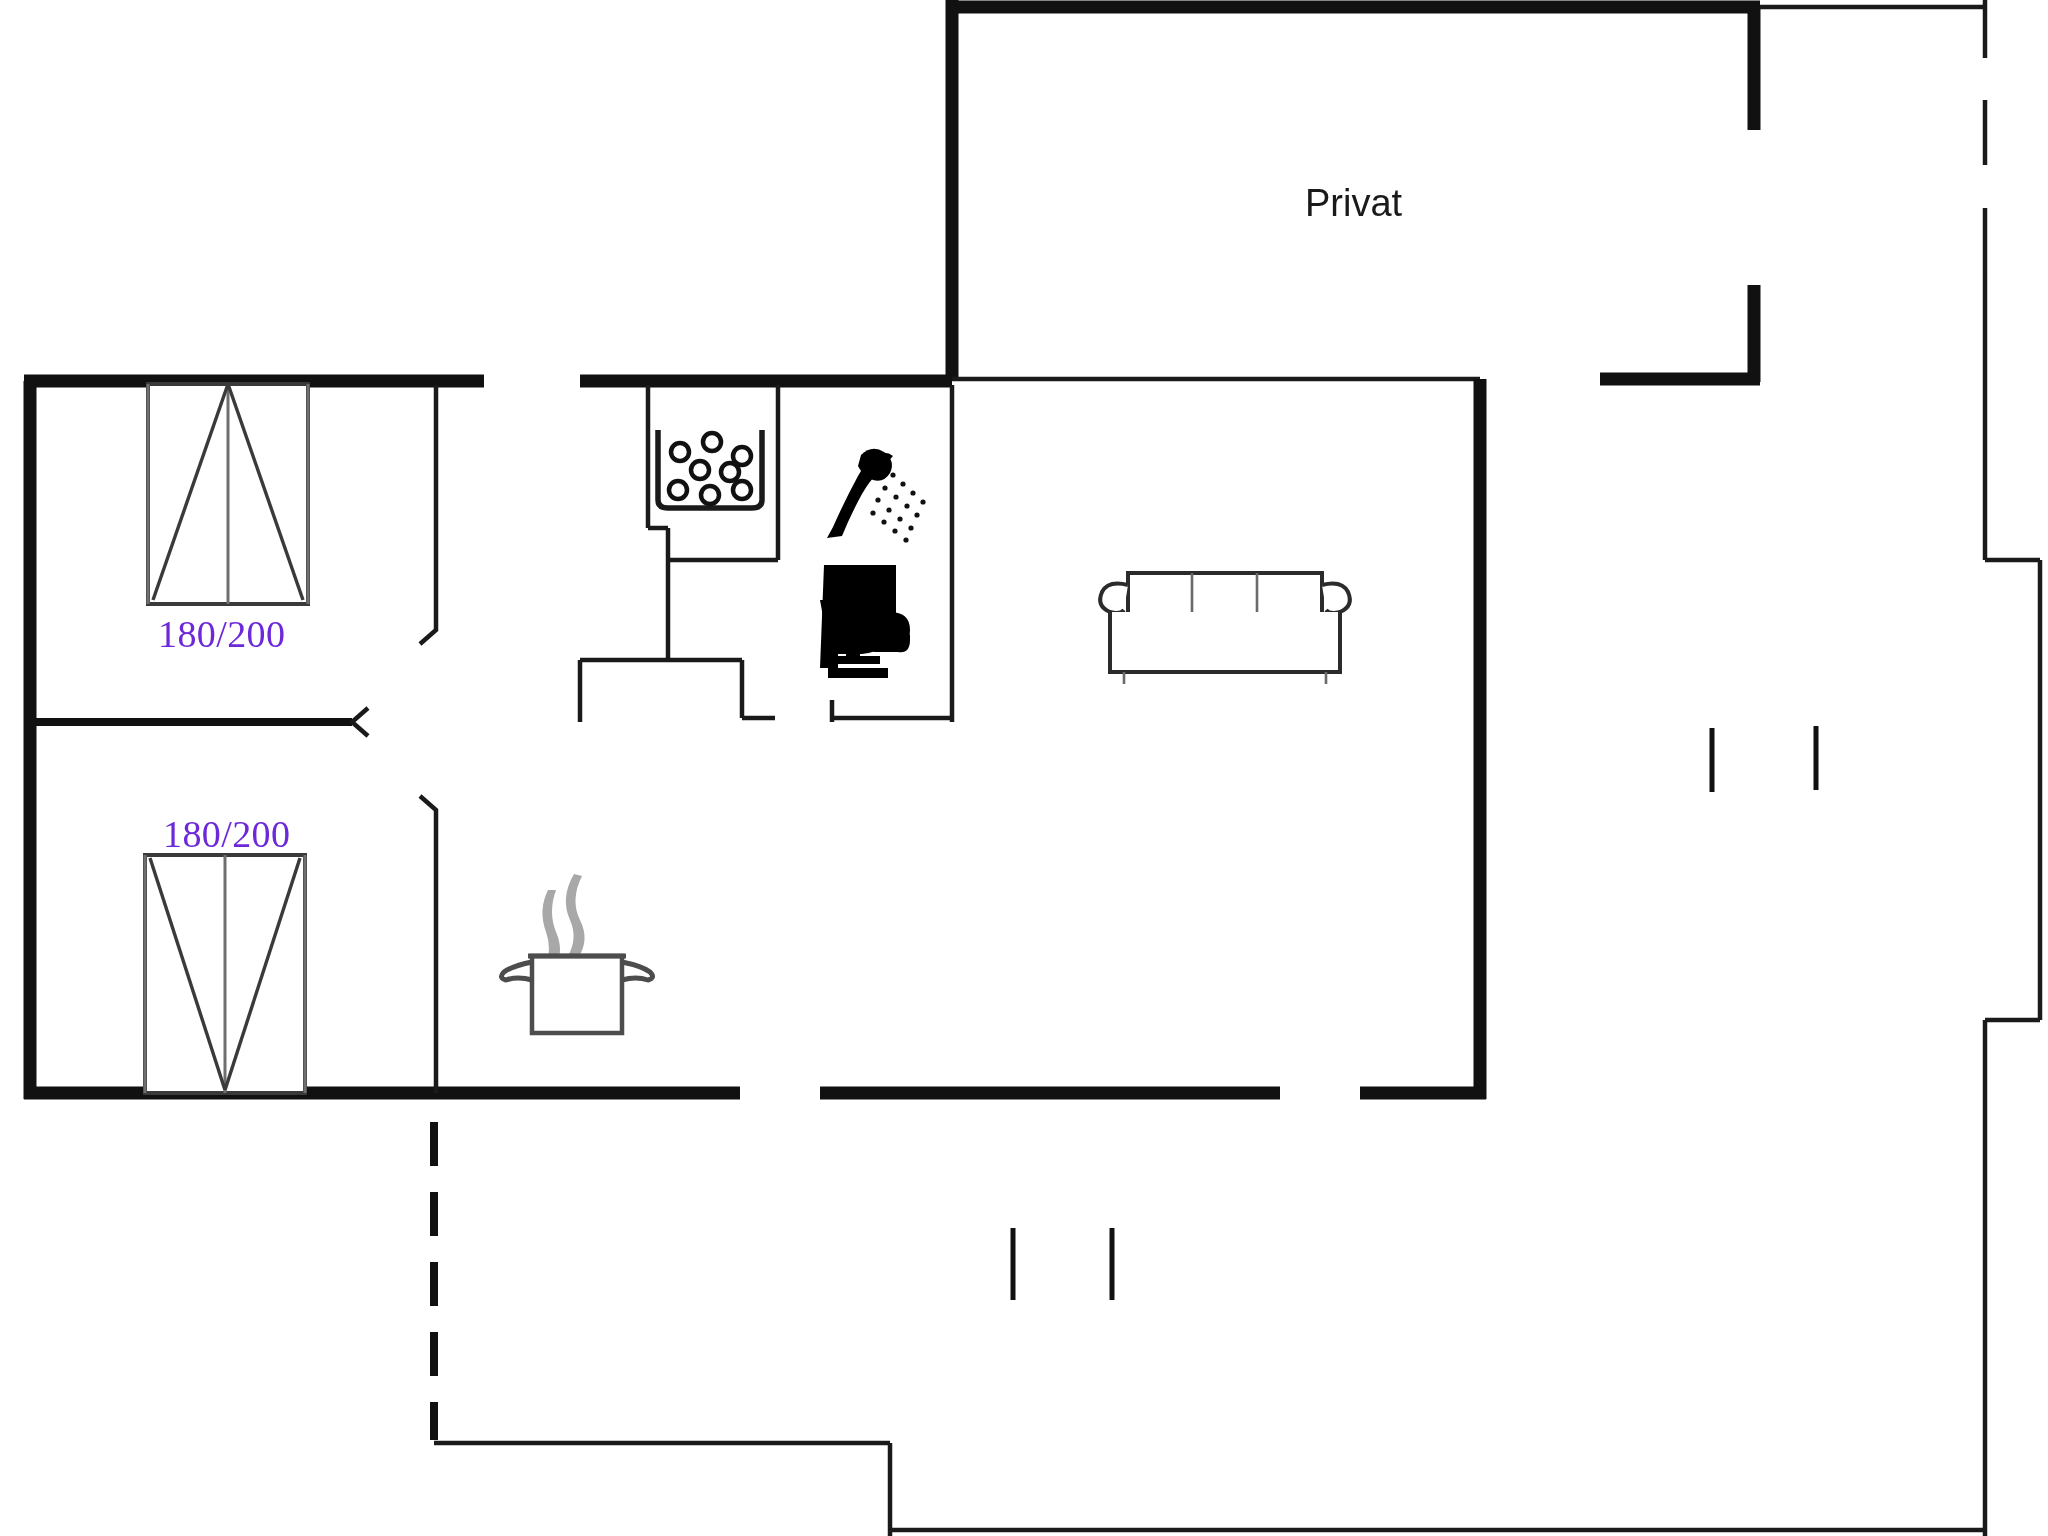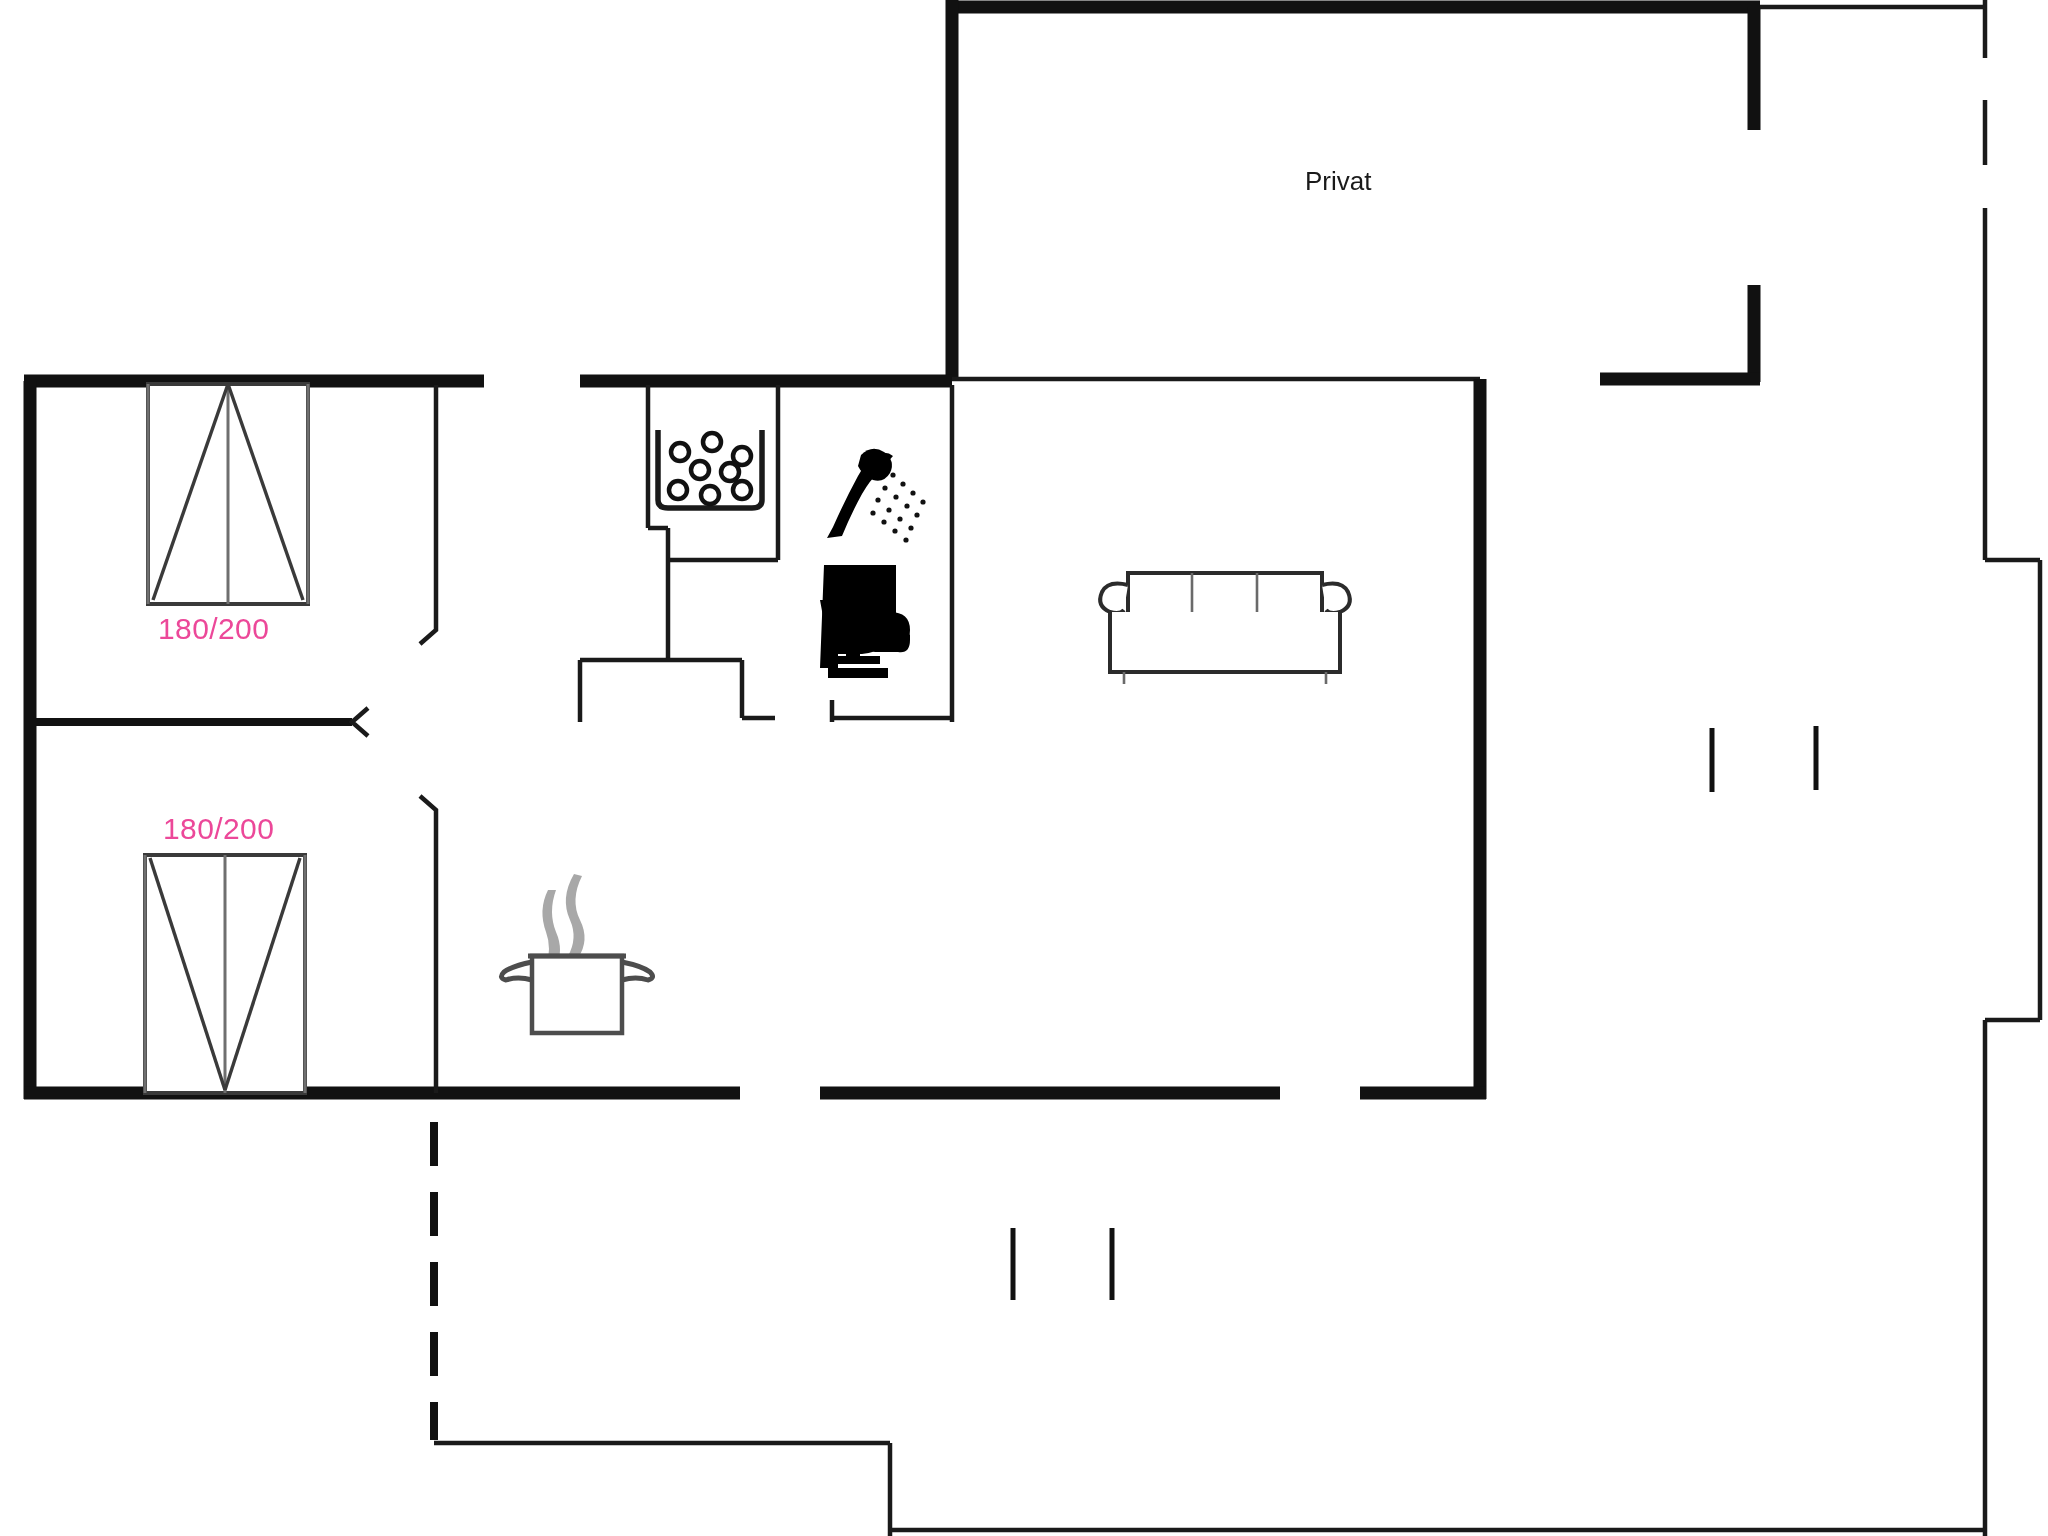--- a/index.html
+++ b/index.html
@@ -113,32 +113,33 @@
   .bubble {
     stroke: #111111;
     stroke-width: 4.5;
     fill: #ffffff;
   }
   .spray-dots {
     fill: #111111;
   }
   .dim-label {
     position: absolute;
-    font-family: Liberation Sans, sans-serif;
-    font-size: 30px;
-    color: #ec4899;
+    font-family: Liberation Serif, serif;
+    font-size: 38px;
+    color: #6d28d9;
     letter-spacing: 0.4px;
     white-space: nowrap;
   }
   .room-label {
     position: absolute;
     font-family: "Liberation Sans", sans-serif;
-    font-size: 26px;
+    font-size: 38px;
     color: #1a1a1a;
     white-space: nowrap;
+    margin-top: 16px;
   }
 </style>
 </head>
 <body>
 
 <div id="floorplan-root">
 
   <svg id="plan-svg" viewBox="0 0 2048 1536">
 
     <g>

